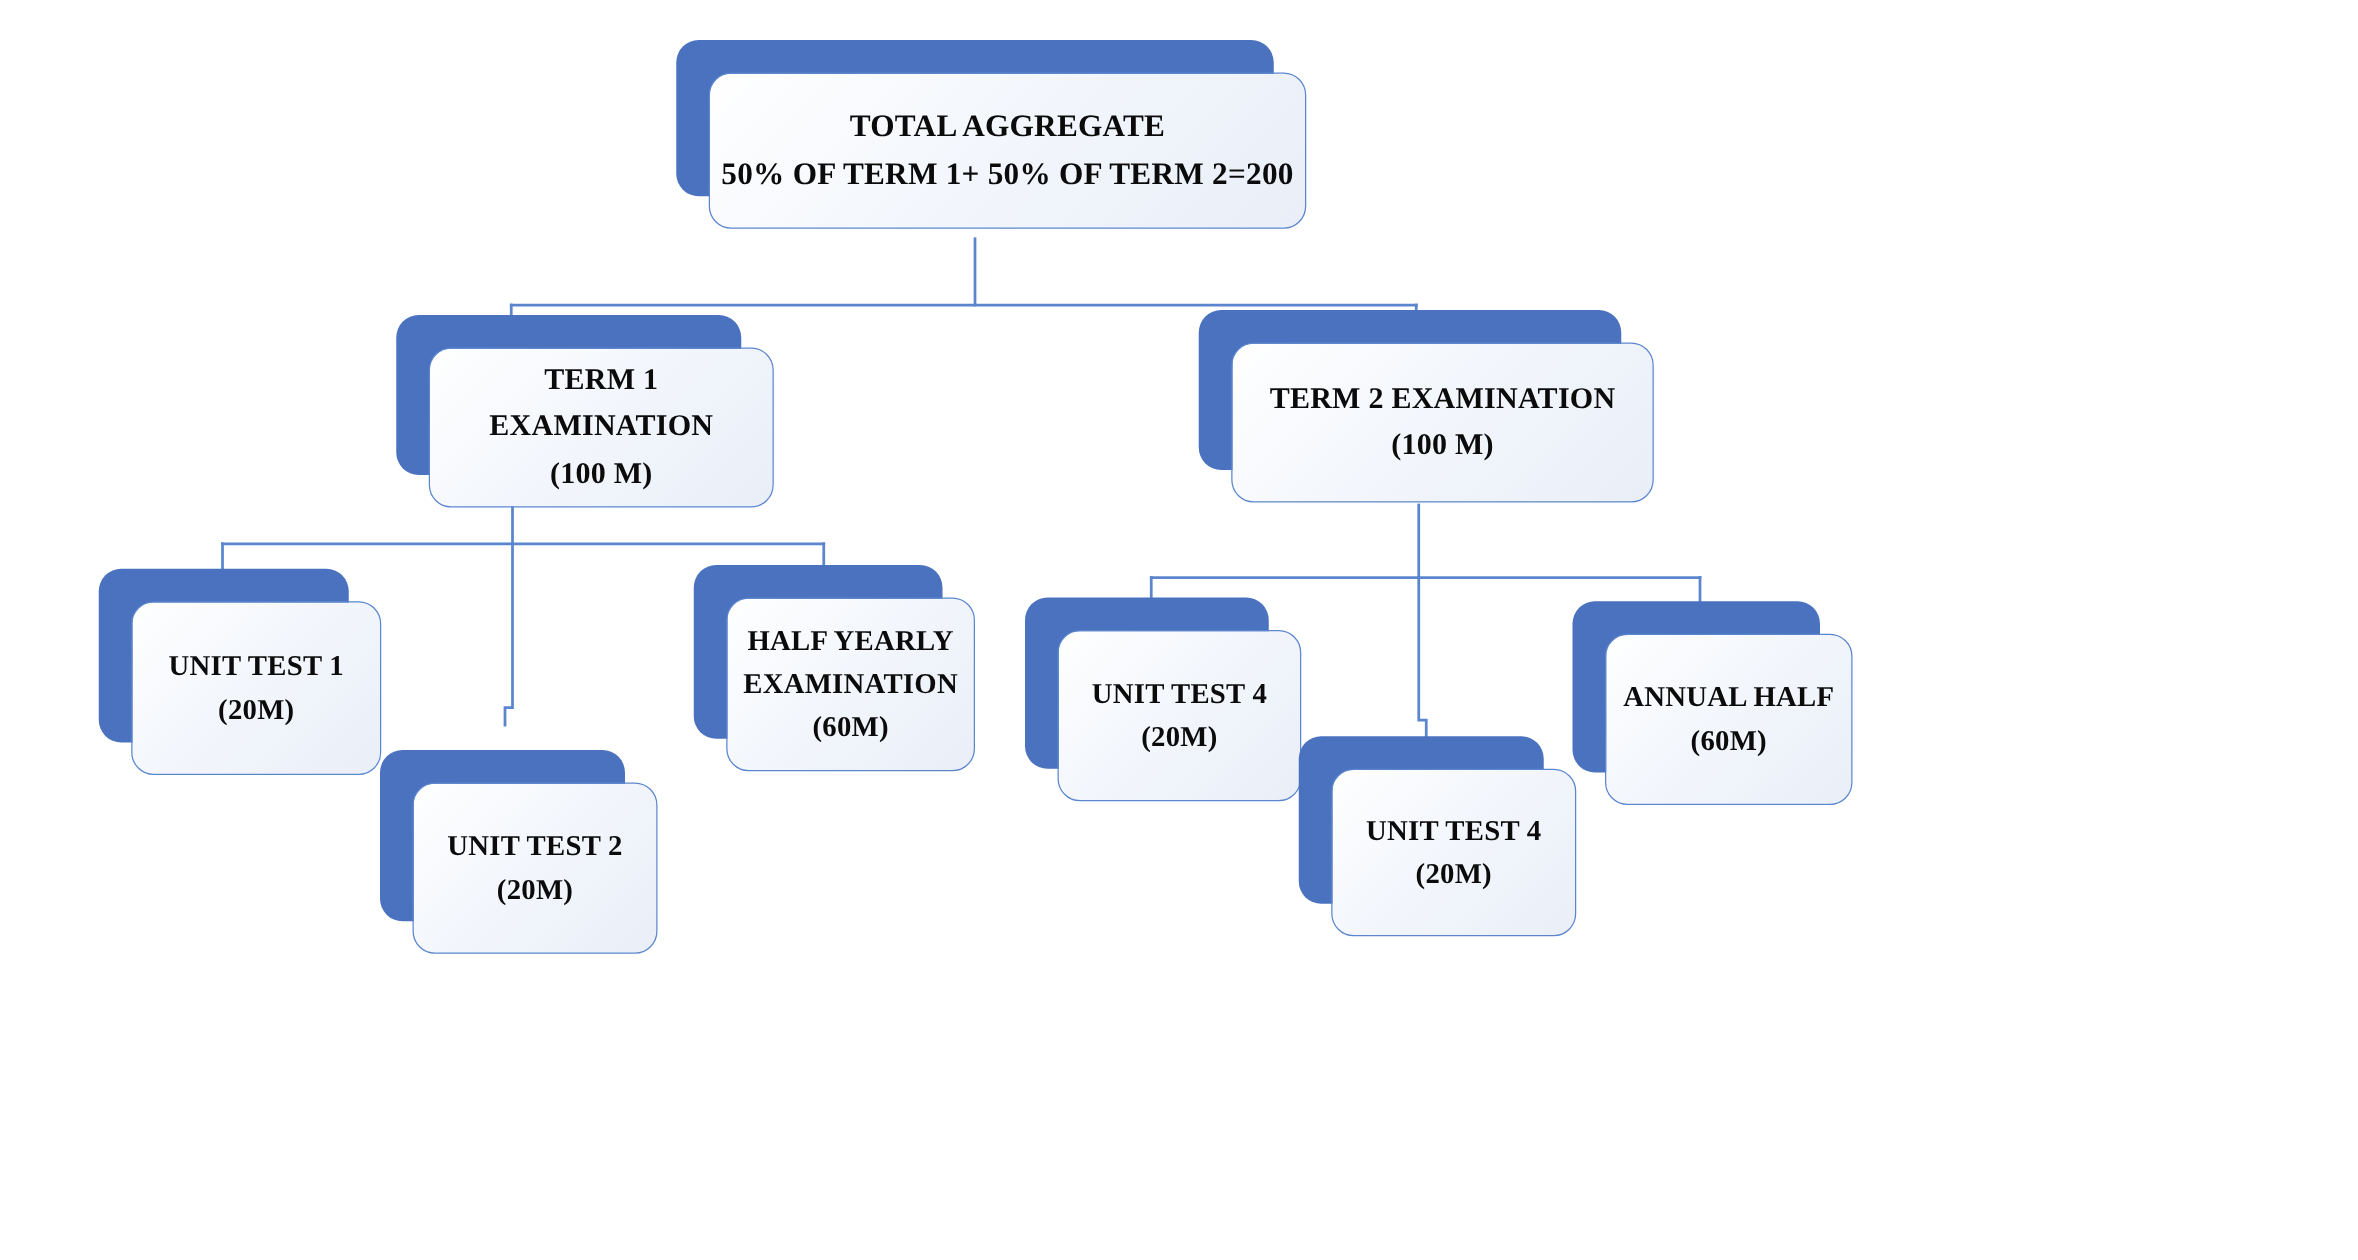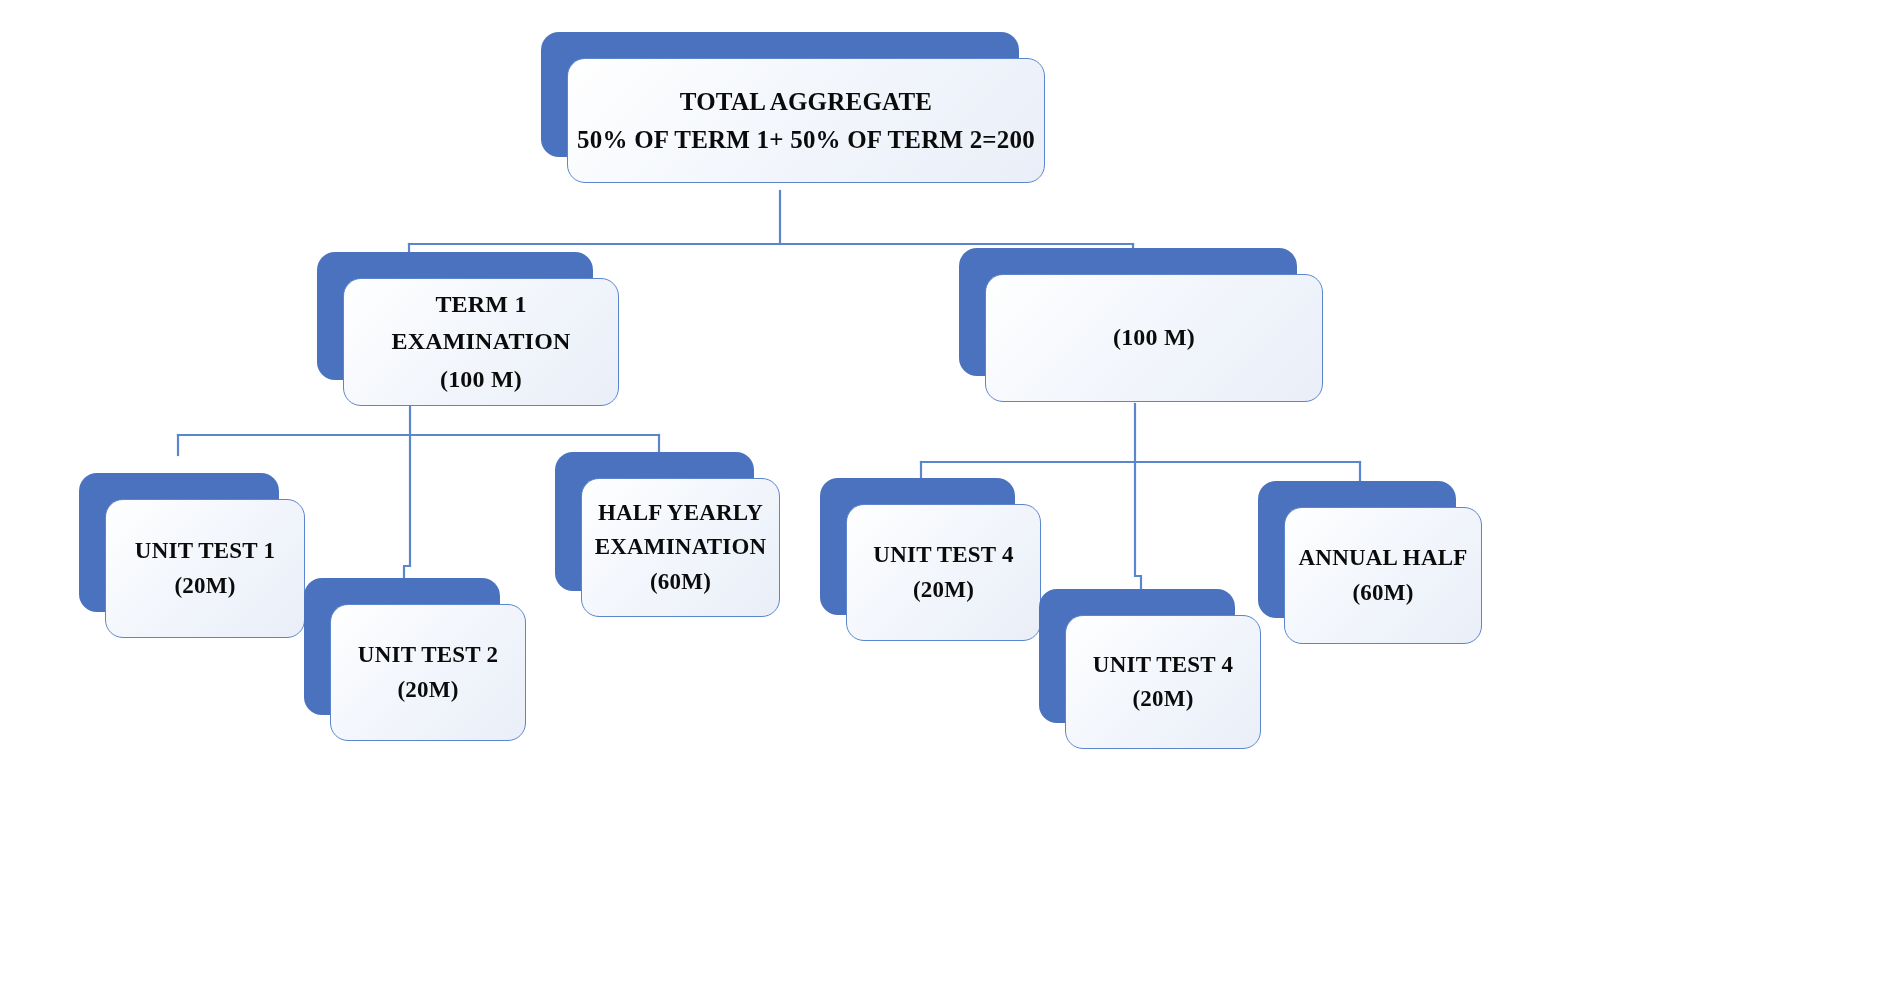--- a/index.html
+++ b/index.html
@@ -73,22 +73,22 @@
   .t-root .card .line { line-height: 1.5; }
   .t-term .card { font-size: 24px; }
   .t-term .card .line { line-height: 1.55; }
   .t-leaf .card { font-size: 23px; }
   .t-leaf .card .line { line-height: 1.5; }
 
   
   #n-root   { left: 541px; top: 32px;  width: 478px;  height: 125px; }
   #n-term1  { left: 272px; top: 252px; width: 276px;  height: 128px; margin-left: 45px; }
   #n-term2  { left: 959px; top: 248px; width: 338px;  height: 128px; }
-  #n-ut1    { left: 79px;  top: 455px; width: 200px;  height: 139px; margin-top: 18px; }
-  #n-ut2    { left: 304px; top: 578px; width: 196px;  height: 137px; }
+  #n-ut1    { left: 79px;  top: 455px; width: 200px;  height: 139px; }
+  #n-ut2    { left: 304px; top: 600px; width: 196px;  height: 137px; }
   #n-half   { left: 555px; top: 452px; width: 199px;  height: 139px; }
   #n-ut3    { left: 820px; top: 478px; width: 195px;  height: 137px; }
   #n-ut4    { left: 1039px;top: 589px; width: 196px;  height: 134px; }
   #n-annual { left: 1258px;top: 481px; width: 198px;  height: 137px; }
 </style>
 </head>
 <body>
 
 <div id="stage">
 
@@ -132,20 +132,21 @@
     <div class="card">
       <span class="line">TERM 1</span>
       <span class="line">EXAMINATION</span>
       <span class="line">(100 M)</span>
     </div>
   </div>
 
   <div class="node t-term" id="n-term2">
     <div class="shadow"></div>
     <div class="card">
+      <span class="line">TERM 2 EXAMINATION</span>
       <span class="line">(100 M)</span>
     </div>
   </div>
 
   <div class="node t-leaf" id="n-ut1">
     <div class="shadow"></div>
     <div class="card">
       <span class="line">UNIT TEST 1</span>
       <span class="line">(20M)</span>
     </div>

